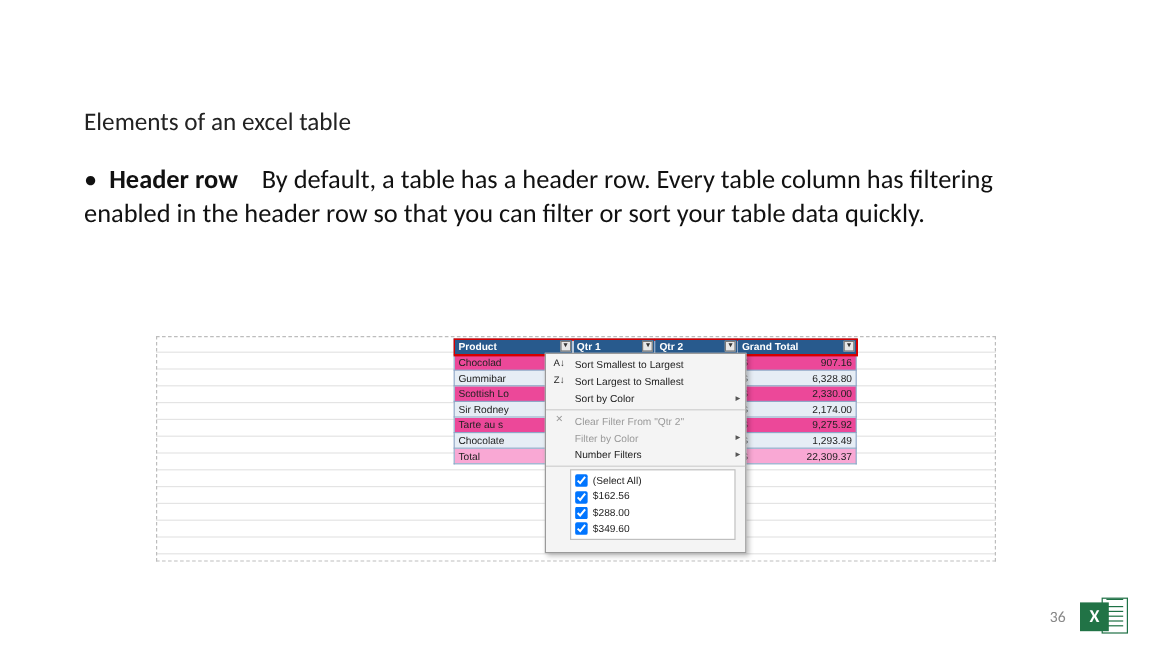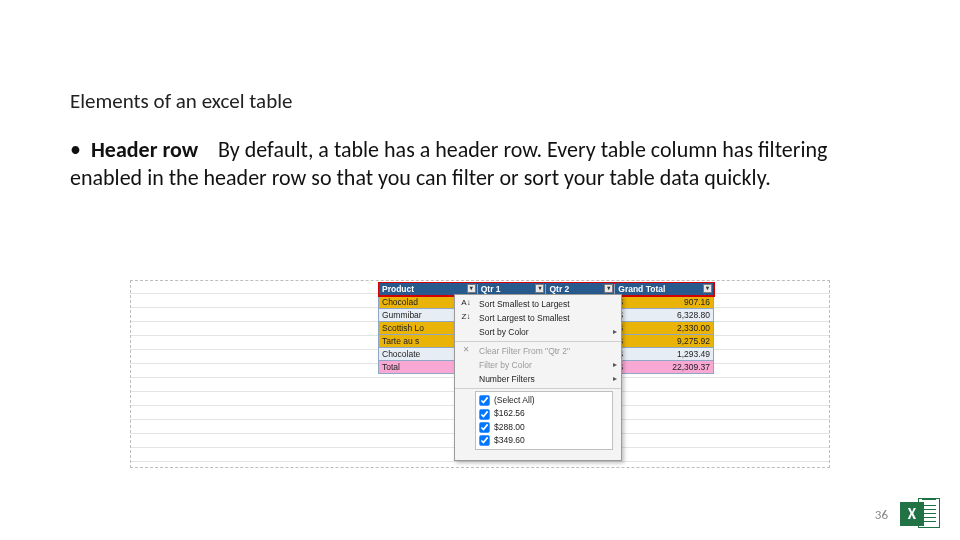--- a/index.html
+++ b/index.html
@@ -54,21 +54,21 @@
   }
   
   .tbl {
     border-collapse: collapse;
     width: 336px;
     table-layout: fixed;
   }
   .tbl td, .tbl th {
     border: 1px solid #8fa7c7;
     padding: 1px 3px;
-    background: #eab308;
+    background: #ec4899;
     white-space: nowrap;
     overflow: hidden;
     font-size: 8.5px;
   }
   .hdr-row { outline: 2px solid #d40000; outline-offset: -1px; }
   .hdr-row th {
     background: #285a8d;
     color: #fff;
     font-weight: 700;
     text-align: left;
@@ -282,20 +282,26 @@
             <td></td>
             <td></td>
         <td class="r cur">6,328.80</td>
       </tr>
       <tr>
         <td>Scottish Lo</td>
             <td></td>
             <td></td>
         <td class="r cur">2,330.00</td>
       </tr>
+      <tr class="alt">
+        <td>Sir Rodney</td>
+            <td></td>
+            <td></td>
+        <td class="r cur">2,174.00</td>
+      </tr>
       <tr>
         <td>Tarte au s</td>
             <td></td>
             <td></td>
         <td class="r cur">9,275.92</td>
       </tr>
       <tr class="alt">
         <td>Chocolate</td>
             <td></td>
             <td></td>

